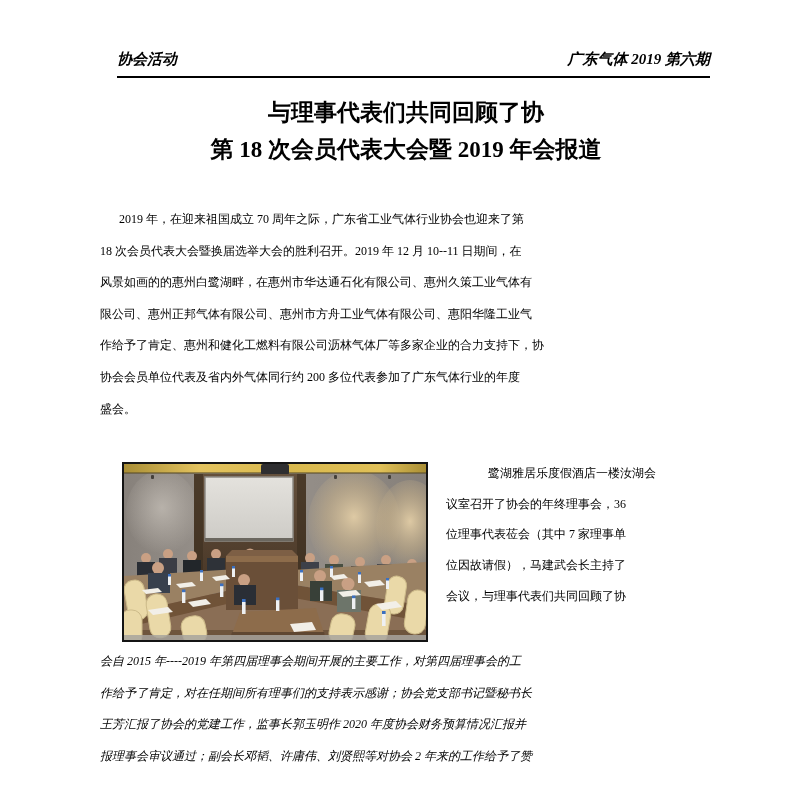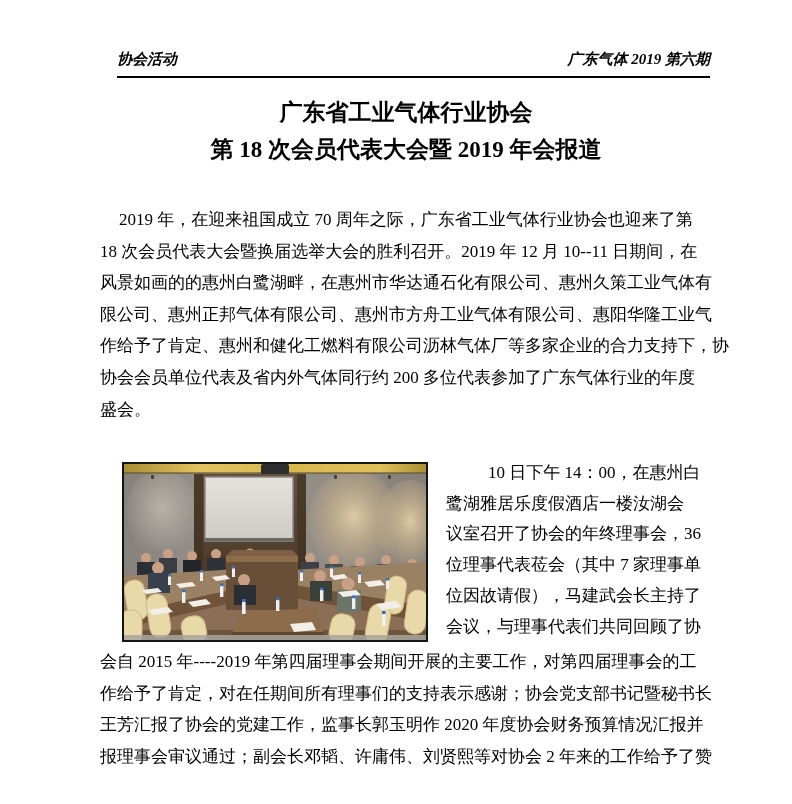--- a/index.html
+++ b/index.html
@@ -10,45 +10,45 @@
   .doc-header{
     position:absolute;left:117px;top:50px;width:593px;
     display:flex;justify-content:space-between;align-items:flex-end;
     font-style:italic;font-weight:bold;font-size:15px;
     padding-bottom:7px;border-bottom:2px solid #000;
   }
   .doc-title{
     position:absolute;left:100px;top:94px;width:612px;margin:0;
     text-align:center;font-size:23px;font-weight:bold;line-height:37px;
   }
-  .para{position:absolute;font-size:17px;}
+  .para{position:absolute;font-size:12px;}
   .tline{white-space:nowrap;height:auto;}
   .p1{left:100px;top:204px;width:612px;line-height:31.6px;}
   .p1 .tline:first-child{text-indent:19px;}
   .wrapped{left:446px;top:458px;width:266px;line-height:30.7px;}
   .wrapped .tline:first-child{text-indent:42px;}
-  .full{left:100px;top:646px;width:612px;line-height:31.7px;}
+  .full{left:100px;top:646px;width:612px;line-height:31.7px;font-style:italic;}
   .photo{
     position:absolute;left:122px;top:462px;width:306px;height:180px;margin:0;
     border:2px solid #141414;box-sizing:border-box;background:#948e88;overflow:hidden;
   }
   .photo svg{display:block;}
 </style>
 </head>
 <body>
 
 <div class="page">
 
   <header class="doc-header">
     <span>协会活动</span>
     <span>广东气体 2019 第六期</span>
   </header>
 
   <h1 class="doc-title">
-    <div>广东省工业气体行业协会</div>
+    <div>与理事代表们共同回顾了协</div>
     <div>第 18 次会员代表大会暨 2019 年会报道</div>
   </h1>
 
   <div class="para p1">
       <div class="tline">2019 年，在迎来祖国成立 70 周年之际，广东省工业气体行业协会也迎来了第</div>
       <div class="tline">18 次会员代表大会暨换届选举大会的胜利召开。2019 年 12 月 10--11 日期间，在</div>
       <div class="tline">风景如画的的惠州白鹭湖畔，在惠州市华达通石化有限公司、惠州久策工业气体有</div>
       <div class="tline">限公司、惠州正邦气体有限公司、惠州市方舟工业气体有限公司、惠阳华隆工业气</div>
       <div class="tline">作给予了肯定、惠州和健化工燃料有限公司沥林气体厂等多家企业的合力支持下，协</div>
       <div class="tline">协会会员单位代表及省内外气体同行约 200 多位代表参加了广东气体行业的年度</div>
@@ -225,21 +225,20 @@
               <rect x="152" y="133.5" width="3.4" height="2.7"></rect>
           </g>
         </g>
 
         <rect x="0" y="171" width="302" height="5" fill="#a8a49e" opacity="0.85"></rect>
       </g>
     </svg>
   </figure>
 
   <div class="para wrapped">
-      <div class="tline">10 日下午 14：00，在惠州白</div>
       <div class="tline">鹭湖雅居乐度假酒店一楼汝湖会</div>
       <div class="tline">议室召开了协会的年终理事会，36</div>
       <div class="tline">位理事代表莅会（其中 7 家理事单</div>
       <div class="tline">位因故请假），马建武会长主持了</div>
       <div class="tline">会议，与理事代表们共同回顾了协</div>
     </div>
 
   <div class="para full">
       <div class="tline">会自 2015 年----2019 年第四届理事会期间开展的主要工作，对第四届理事会的工</div>
       <div class="tline">作给予了肯定，对在任期间所有理事们的支持表示感谢；协会党支部书记暨秘书长</div>

